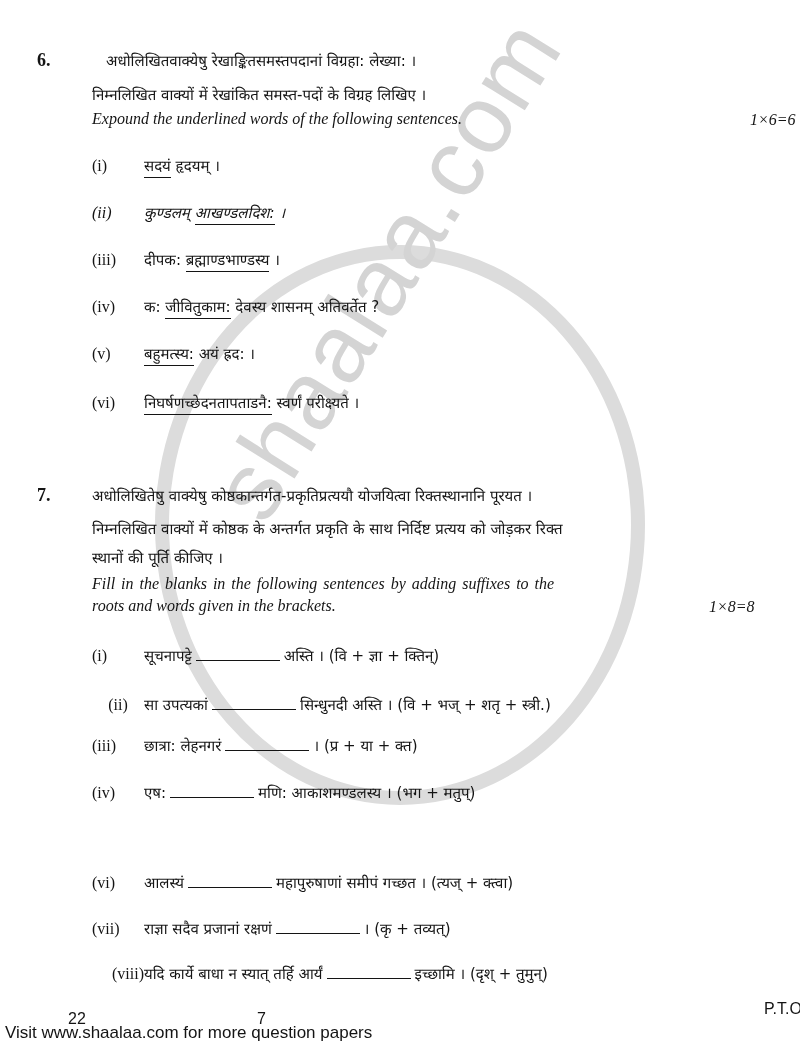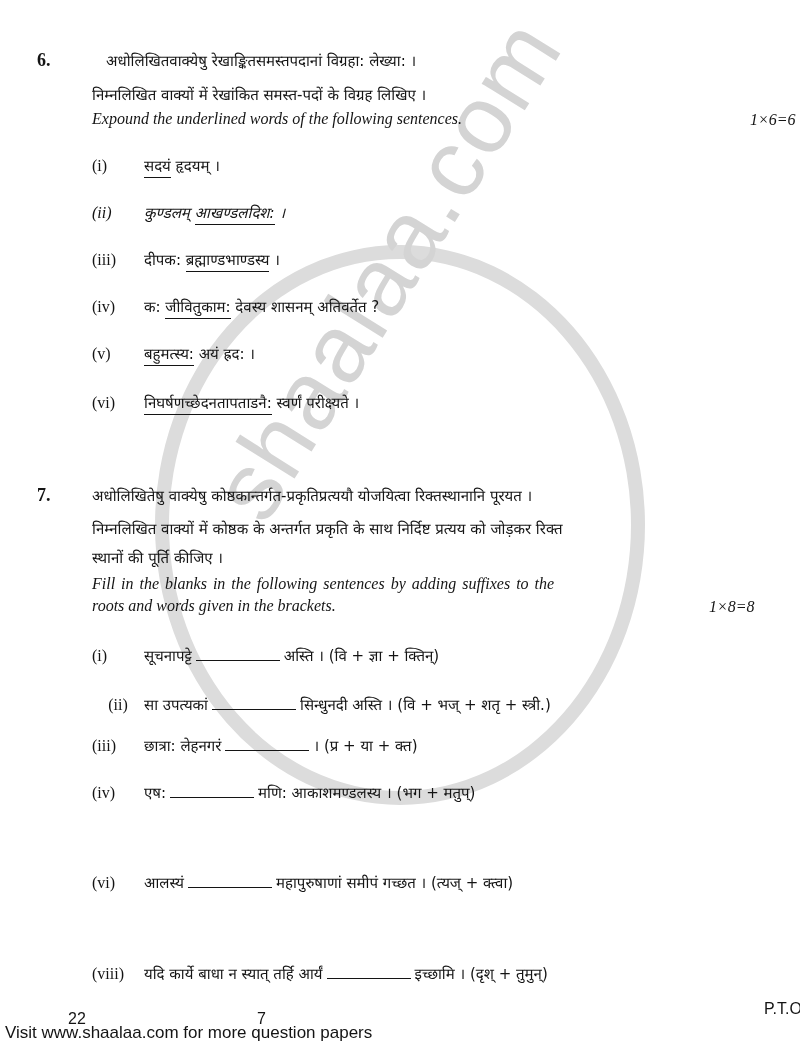--- a/index.html
+++ b/index.html
@@ -69,22 +69,25 @@
     </div>
     <div class="abs" style="left:92px; top:735px;">
       <span class="roman" style="display:inline-block; width:52px;">(iii)</span><span class="deva">छात्रा: लेहनगरं</span><span class="blank"></span><span class="deva">। (प्र + या + क्त)</span>
     </div>
     <div class="abs" style="left:92px; top:782px;">
       <span class="roman" style="display:inline-block; width:52px;">(iv)</span><span class="deva">एष:</span><span class="blank"></span><span class="deva">मणि: आकाशमण्डलस्य । (भग + मतुप्)</span>
     </div>
     <div class="abs" style="left:92px; top:872px;">
       <span class="roman" style="display:inline-block; width:52px;">(vi)</span><span class="deva">आलस्यं</span><span class="blank"></span><span class="deva">महापुरुषाणां समीपं गच्छत । (त्यज् + क्त्वा)</span>
     </div>
+    <div class="abs" style="left:92px; top:918px;">
+      <span class="roman" style="display:inline-block; width:52px;">(vii)</span><span class="deva">राज्ञा सदैव प्रजानां रक्षणं</span><span class="blank"></span><span class="deva">। (कृ + तव्यत्)</span>
+    </div>
     <div class="abs" style="left:92px; top:963px;">
-      <span class="roman" style="display:inline-block; width:52px;">(viii)</span><span class="deva">यदि कार्ये बाधा न स्यात् तर्हि आर्यं</span><span class="blank"></span><span class="deva">इच्छामि । (दृश् + तुमुन्)</span>
+      <span class="roman" style="display:inline-block; width:52px;text-align:right;">(viii)</span><span class="deva">यदि कार्ये बाधा न स्यात् तर्हि आर्यं</span><span class="blank"></span><span class="deva">इच्छामि । (दृश् + तुमुन्)</span>
     </div>
 
     <div class="abs footer" style="left:20px; top:1010px;margin-left:48px;">22</div>
     <div class="abs footer" style="left:257px; top:1010px;">7</div>
     <div class="abs footer" style="left:720px; top:1000px;margin-left:44px;">P.T.O.</div>
     <div class="abs footer" style="left:5px; top:1023px; font-size:17px;">Visit www.shaalaa.com for more question papers</div>
 
   </div>
 </div>
 

